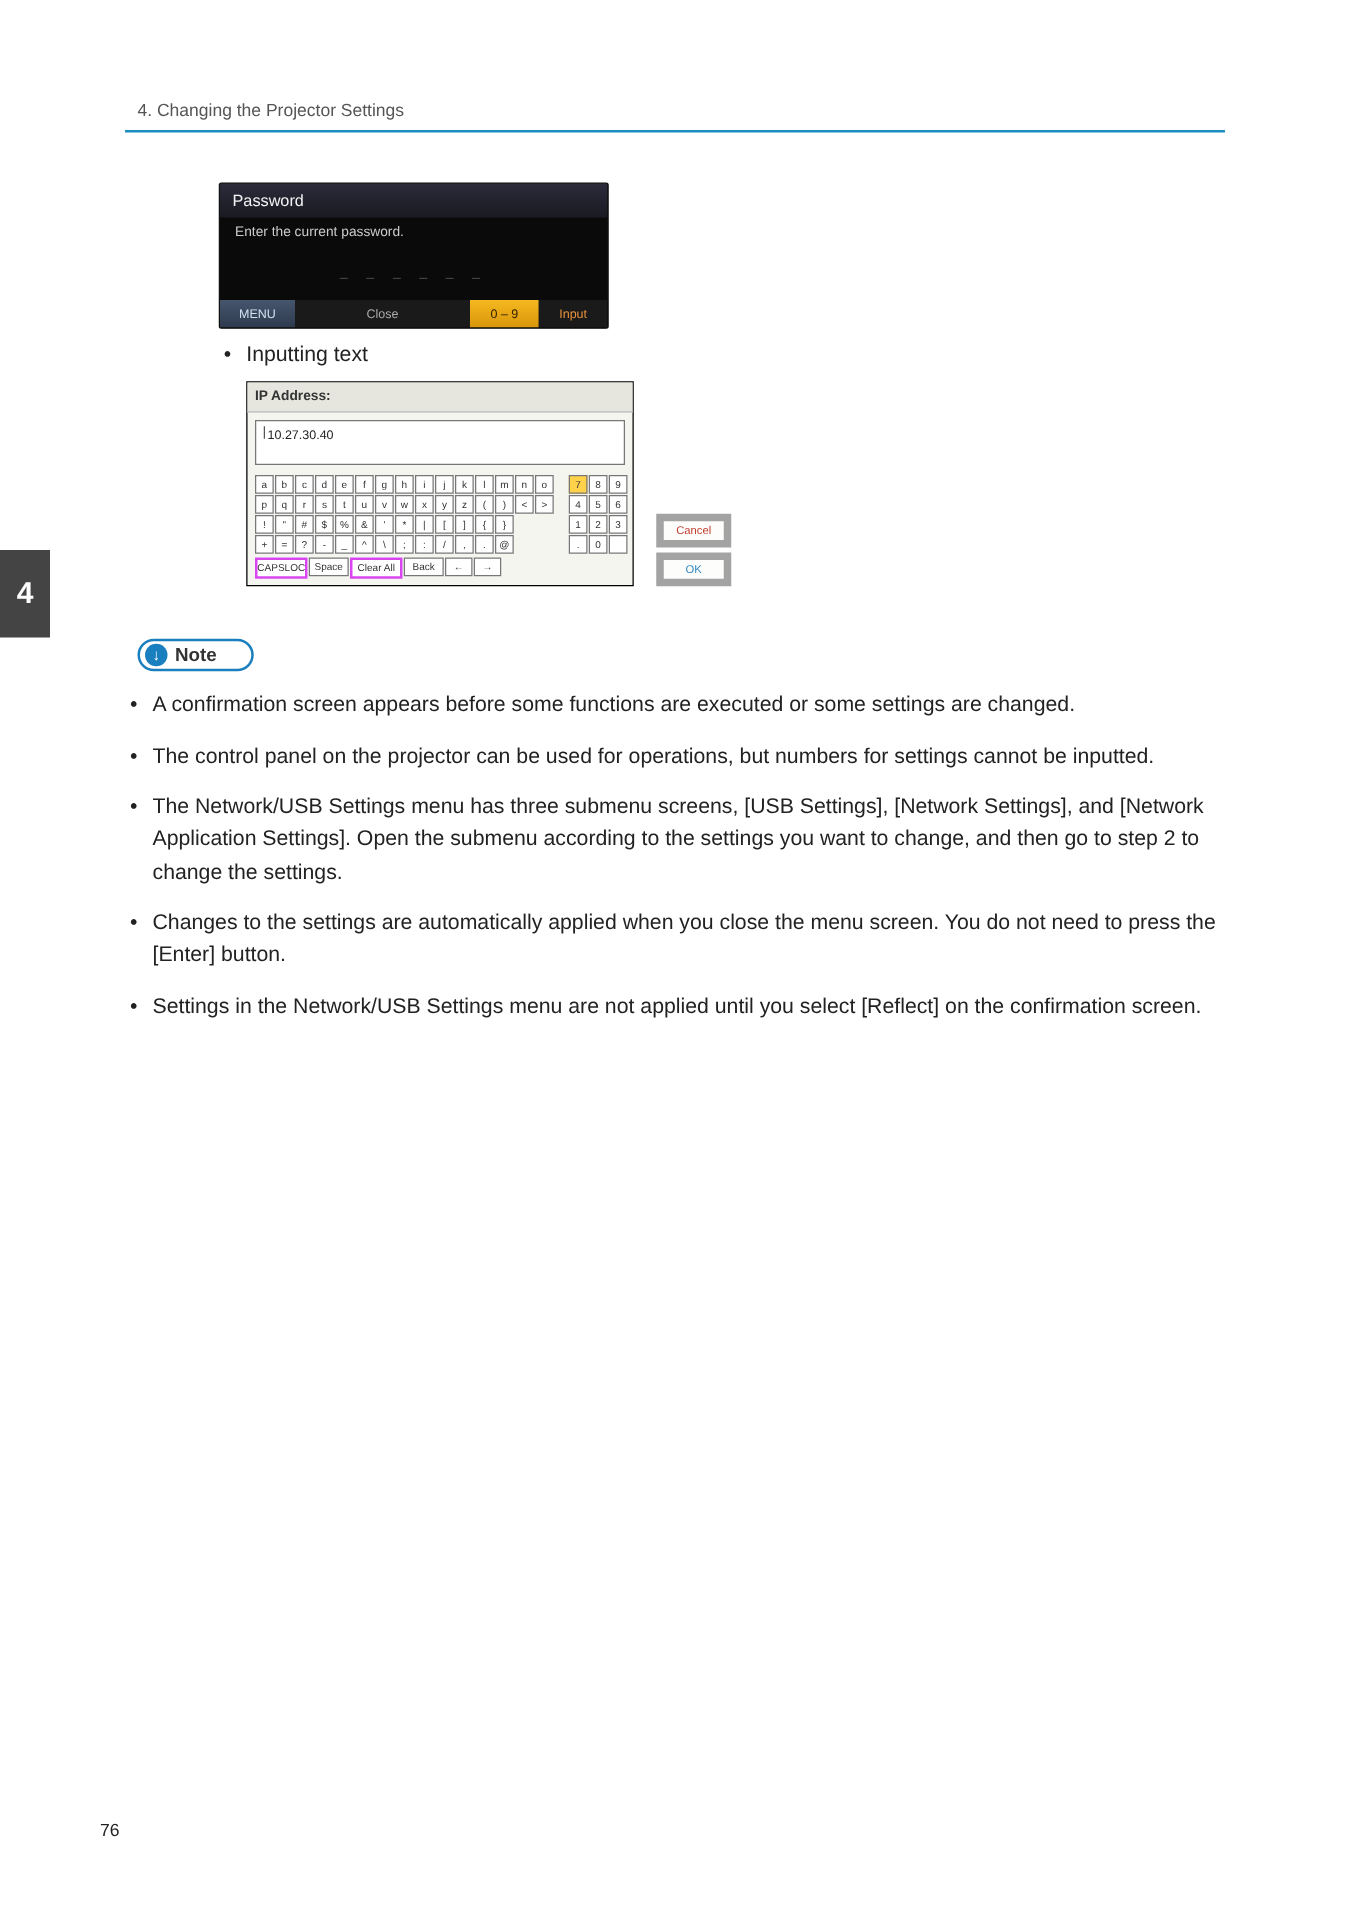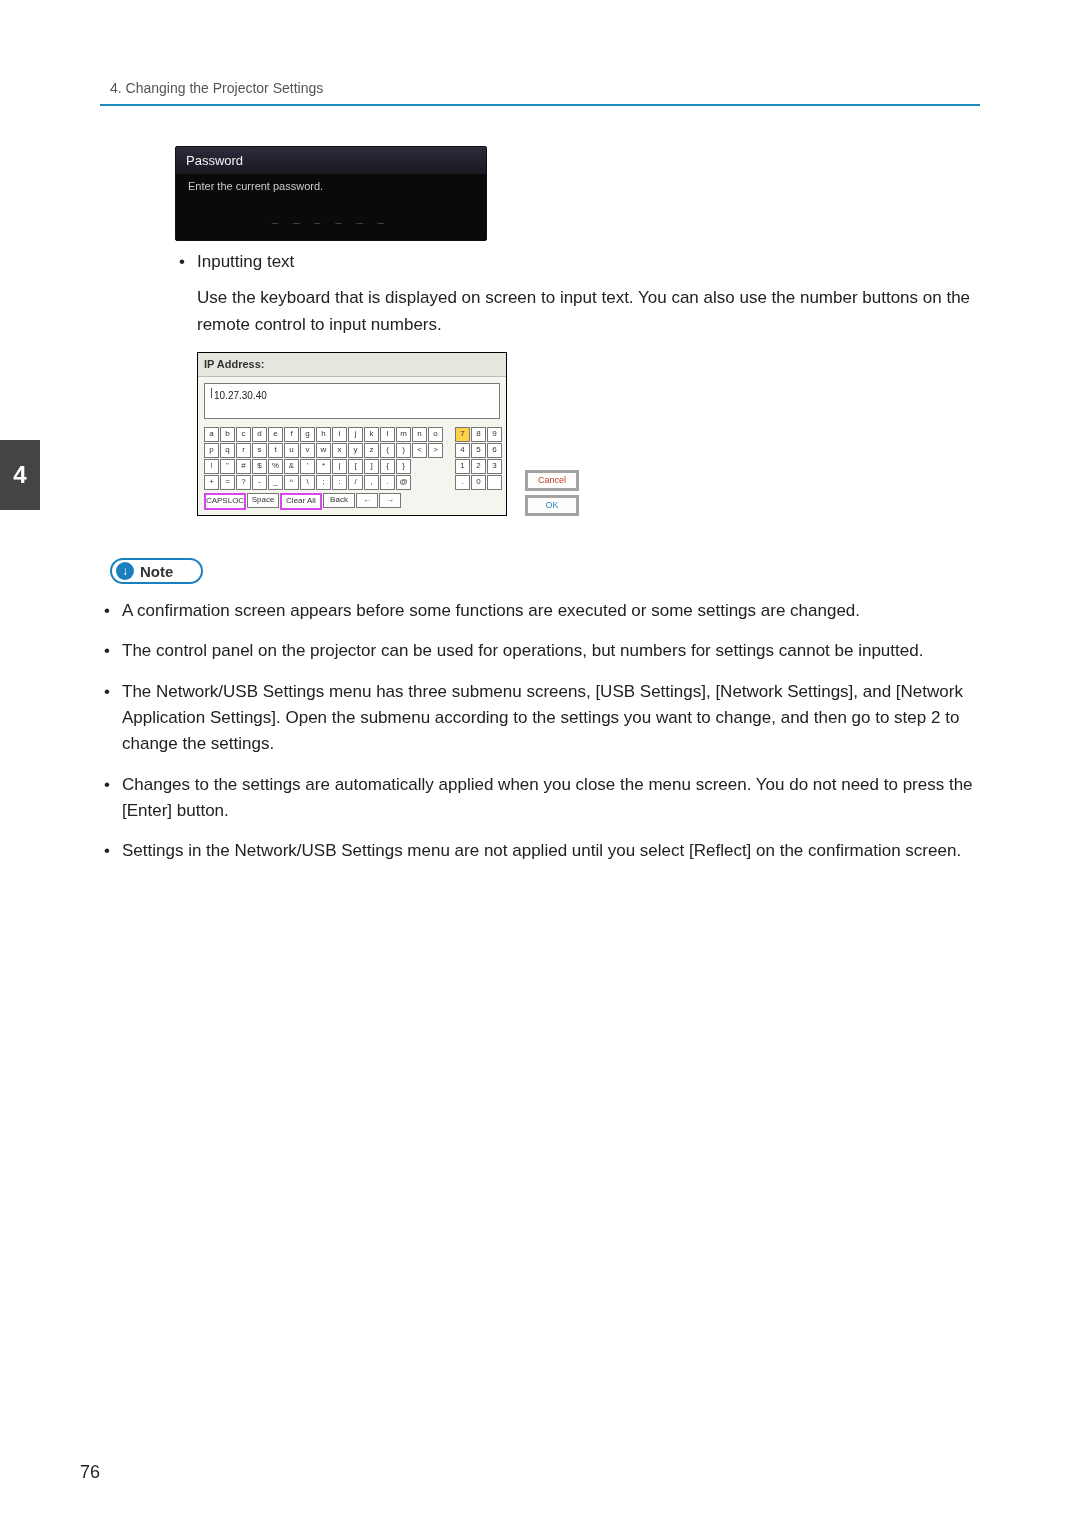--- a/index.html
+++ b/index.html
@@ -35,22 +35,22 @@
     color: #fff;
     font-size: 24px;
     font-weight: bold;
     display: flex;
     align-items: center;
     justify-content: center;
   }
   .page-num {
     position: absolute;
     left: 80px;
-    bottom: 49px;
-    font-size: 18px;
+    bottom: 60px;
+    font-size: 14px;
   }
   .section {
     margin-left: 75px;
   }
   .body-text {
     font-size: 17px;
     line-height: 1.55;
     margin: 0 0 14px 0;
   }
   ul.bullets {
@@ -212,21 +212,21 @@
     display:flex;
     flex-direction:column;
     gap:4px;
     margin-left:6px;
     align-items:flex-end;
     justify-content:flex-end;
   }
   .side-btn {
     width: 48px;
     height: 15px;
-    border: 3px solid #a3a3a3;
+    border: 6px solid #a3a3a3;
     font-size: 9px;
     display:flex;
     align-items:center;
     justify-content:center;
     background:#fdfdfb;
   }
   .side-btn.cancel { color:#c0392b; }
   .side-btn.ok { color:#2e86c1; }
 </style>
 </head>
@@ -241,27 +241,32 @@
 
   <div class="section">
 
     <div class="fig">
       <div class="pw-dialog">
         <div class="pw-title">Password</div>
         <div class="pw-body">
           <div>Enter the current password.</div>
           <div class="pw-slots">_ _ _ _ _ _</div>
         </div>
+        <div class="pw-footer">
+          <div class="pw-seg pw-menu">MENU</div>
+          <div class="pw-seg pw-close">Close</div>
+          <div class="pw-seg pw-num">0 – 9</div>
+          <div class="pw-seg pw-input">Input</div>
+        </div>
       </div>
     </div>
 
     <ul class="bullets">
       <li>
         <span>Inputting text</span>
-        <p class="body-text" style="margin-top:10px">Use the keyboard that is displayed on screen to input text. You can also use the number buttons on the remote control to input numbers.</p>
 
         
         <div class="fig">
           <div style="display:flex; align-items:flex-end; gap:12px;">
             <div class="kb-dialog">
               <div class="kb-title">IP Address:</div>
               <div class="kb-inputbox">
                 <span style="border-right:1px solid #555; height:10px; margin-right:2px;"></span>
                 <span>10.27.30.40</span>
               </div>

